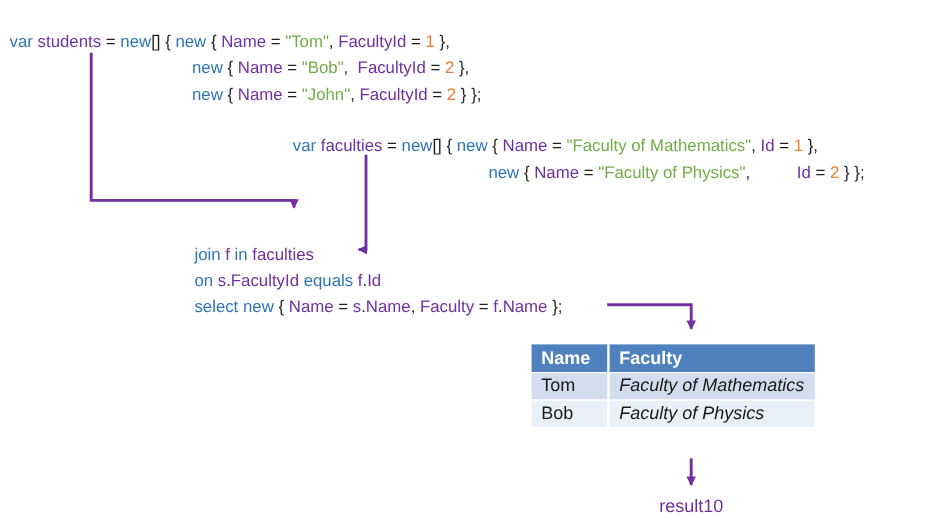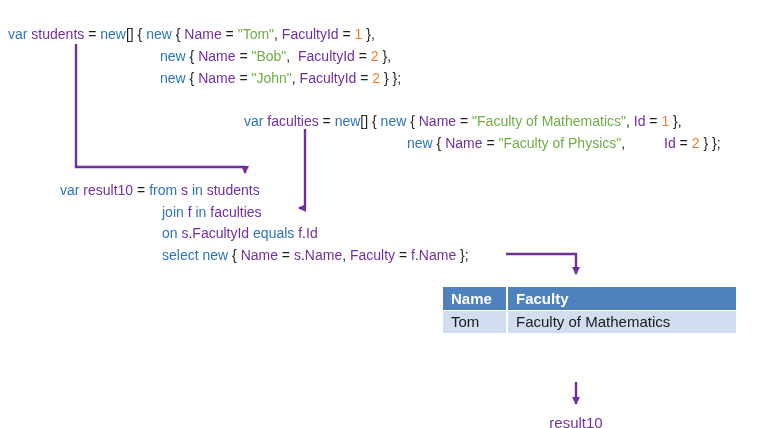--- a/index.html
+++ b/index.html
@@ -35,21 +35,21 @@
   }
   .result-table th, .result-table td {
     height:23px;
     padding:0 8px;
     vertical-align:middle;
     border-bottom:1px solid #ffffff;
     text-align:left;
   }
   .result-table th { background:var(--hdrbg); color:var(--hdrtx); font-weight:700; }
   .result-table th:first-child, .result-table td:first-child { width:64px; border-right:2px solid #ffffff; }
-  .result-table td:last-child { width:229px; }
+  .result-table td:last-child { width:172px;font-style:italic; }
   .result-table tbody tr:nth-child(odd) td  { background:var(--banda); }
   .result-table tbody tr:nth-child(even) td { background:var(--bandb); }
 
   .result-label {
     position:absolute; left:576px; top:397px;
     transform:translateX(-50%);
     font-size:15px;
     color:var(--id);
   }
 </style>
@@ -70,35 +70,38 @@
     <path d="M 576 365 V 387" fill="none" stroke="#7030A0" stroke-width="2.4" marker-end="url(#ah)"></path>
   </svg>
 
   <div class="code-line" style="left:8px;top:8px"><span class="tok-k">var </span><span class="tok-i">students</span><span class="tok-p"> = </span><span class="tok-k">new</span><span class="tok-p">[] { </span><span class="tok-k">new</span><span class="tok-p"> { </span><span class="tok-i">Name</span><span class="tok-p"> = </span><span class="tok-s">"Tom"</span><span class="tok-p">, </span><span class="tok-i">FacultyId</span><span class="tok-p"> = </span><span class="tok-n">1</span><span class="tok-p"> },</span></div>
   <div class="code-line" style="left:160px;top:30px"><span class="tok-k">new</span><span class="tok-p"> { </span><span class="tok-i">Name</span><span class="tok-p"> = </span><span class="tok-s">"Bob"</span><span class="tok-p">,  </span><span class="tok-i">FacultyId</span><span class="tok-p"> = </span><span class="tok-n">2</span><span class="tok-p"> },</span></div>
   <div class="code-line" style="left:160px;top:52px"><span class="tok-k">new</span><span class="tok-p"> { </span><span class="tok-i">Name</span><span class="tok-p"> = </span><span class="tok-s">"John"</span><span class="tok-p">, </span><span class="tok-i">FacultyId</span><span class="tok-p"> = </span><span class="tok-n">2</span><span class="tok-p"> } };</span></div>
 
   <div class="code-line" style="left:244px;top:95px"><span class="tok-k">var </span><span class="tok-i">faculties</span><span class="tok-p"> = </span><span class="tok-k">new</span><span class="tok-p">[] { </span><span class="tok-k">new</span><span class="tok-p"> { </span><span class="tok-i">Name</span><span class="tok-p"> = </span><span class="tok-s">"Faculty of Mathematics"</span><span class="tok-p">, </span><span class="tok-i">Id</span><span class="tok-p"> = </span><span class="tok-n">1</span><span class="tok-p"> },</span></div>
   <div class="code-line" style="left:407px;top:117px"><span class="tok-k">new</span><span class="tok-p"> { </span><span class="tok-i">Name</span><span class="tok-p"> = </span><span class="tok-s">"Faculty of Physics"</span><span class="tok-p">,          </span><span class="tok-i">Id</span><span class="tok-p"> = </span><span class="tok-n">2</span><span class="tok-p"> } };</span></div>
 
-  <div class="code-line" style="left:60px;top:164px"><span class="tok-k">var </span><span class="tok-i">result10</span><span class="tok-p"> = </span><span class="tok-k">from </span><span class="tok-i">s</span><span class="tok-k"> in </span><span class="tok-i">students</span></div>
   <div class="code-line" style="left:162px;top:207px"><span class="tok-k">on </span><span class="tok-i">s</span><span class="tok-p">.</span><span class="tok-i">FacultyId</span><span class="tok-k"> equals </span><span class="tok-i">f</span><span class="tok-p">.</span><span class="tok-i">Id</span></div>
   <div class="code-line" style="left:162px;top:186px"><span class="tok-k">join </span><span class="tok-i">f</span><span class="tok-k"> in </span><span class="tok-i">faculties</span></div>
   <div class="code-line" style="left:162px;top:229px"><span class="tok-k">select new</span><span class="tok-p"> { </span><span class="tok-i">Name</span><span class="tok-p"> = </span><span class="tok-i">s</span><span class="tok-p">.</span><span class="tok-i">Name</span><span class="tok-p">, </span><span class="tok-i">Faculty</span><span class="tok-p"> = </span><span class="tok-i">f</span><span class="tok-p">.</span><span class="tok-i">Name</span><span class="tok-p"> };</span></div>
 
   <table class="result-table">
     <thead>
       <tr>
         <th>Name</th>
         <th>Faculty</th>
       </tr>
     </thead>
     <tbody>
         <tr>
           <td>Tom</td>
           <td>Faculty of Mathematics</td>
         </tr>
+        <tr>
+          <td>Bob</td>
+          <td>Faculty of Physics</td>
+        </tr>
       </tbody>
   </table>
 
   <div class="result-label">result10</div>
 
 </div>
 
 </body></html>

